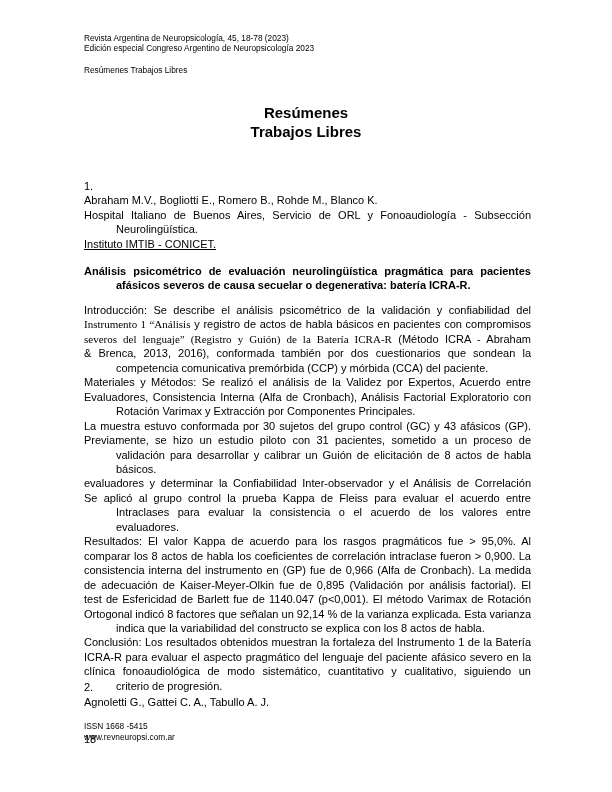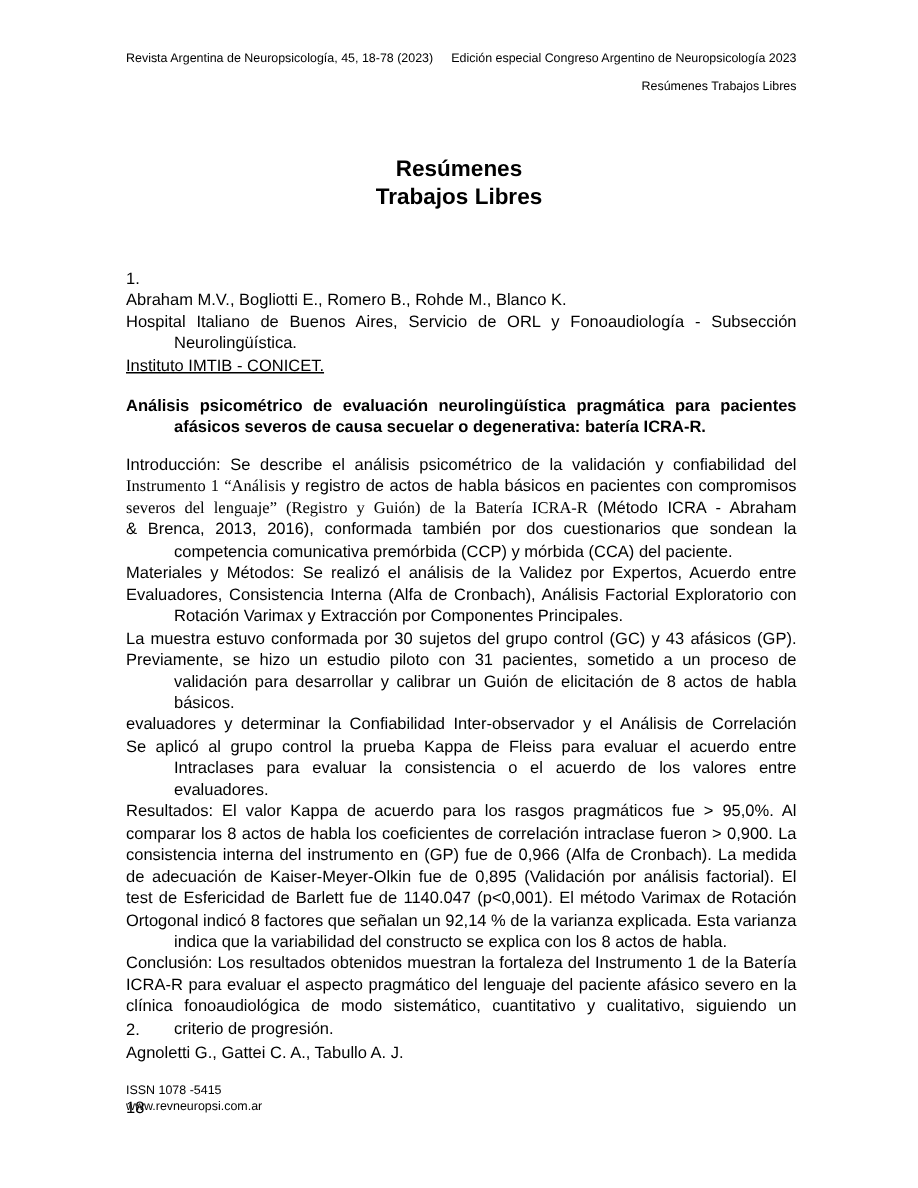--- a/index.html
+++ b/index.html
@@ -6,24 +6,24 @@
   body {
     width: 612px; height: 792px;
     background: #ffffff;
     font-family: "Liberation Sans", sans-serif;
     color: #000000;
     position: relative;
     overflow: hidden;
   }
   .abs { position: absolute; }
   .col { left: 84px; width: 447px; }
-  .small { font-size: 8.3px; line-height: 10px; }
+  .small { font-size: 8.3px; line-height: 10px; flex-direction: column; }
   .body-size { font-size: 11px; line-height: 14.45px; }
   #header-line { top: 33px; display: flex; justify-content: space-between; }
-  #running-head { top: 52px; text-align: right; }
+  #running-head { top: 65px; }
   #main-title { top: 103px; left: 0; width: 612px; text-align: center;
                 font-weight: bold; font-size: 15px; line-height: 19px; }
   #sec1-number   { top: 179px; }
   #sec1-authors  { top: 193px; }
   #sec1-affiliation { top: 208px; }
   #sec1-institute   { top: 237px; text-decoration: underline; }
   #abs-title { top: 264px; font-weight: bold; }
   #abs-body  { top: 303px; }
   #sec2-number  { top: 680px; }
   #sec2-authors { top: 695px; }
@@ -93,15 +93,15 @@
     <div class="jline"><span>clínica fonoaudiológica de modo sistemático, cuantitativo y cualitativo, siguiendo un</span></div>
     <div class="jline last"><span>criterio de progresión.</span></div>
   </div>
 
 <div id="sec2-number" class="abs col body-size">2.</div>
 
 <div id="sec2-authors" class="abs col body-size">Agnoletti G., Gattei C. A., Tabullo A. J.</div>
 
 <div id="page-number" class="abs col body-size">18</div>
 
-<div id="footer-issn" class="abs col small">ISSN 1078 -5415</div>
+<div id="footer-issn" class="abs col small">ISSN 1668 -5415</div>
 
 <div id="footer-url" class="abs col small">www.revneuropsi.com.ar</div>
 
 </body></html>

